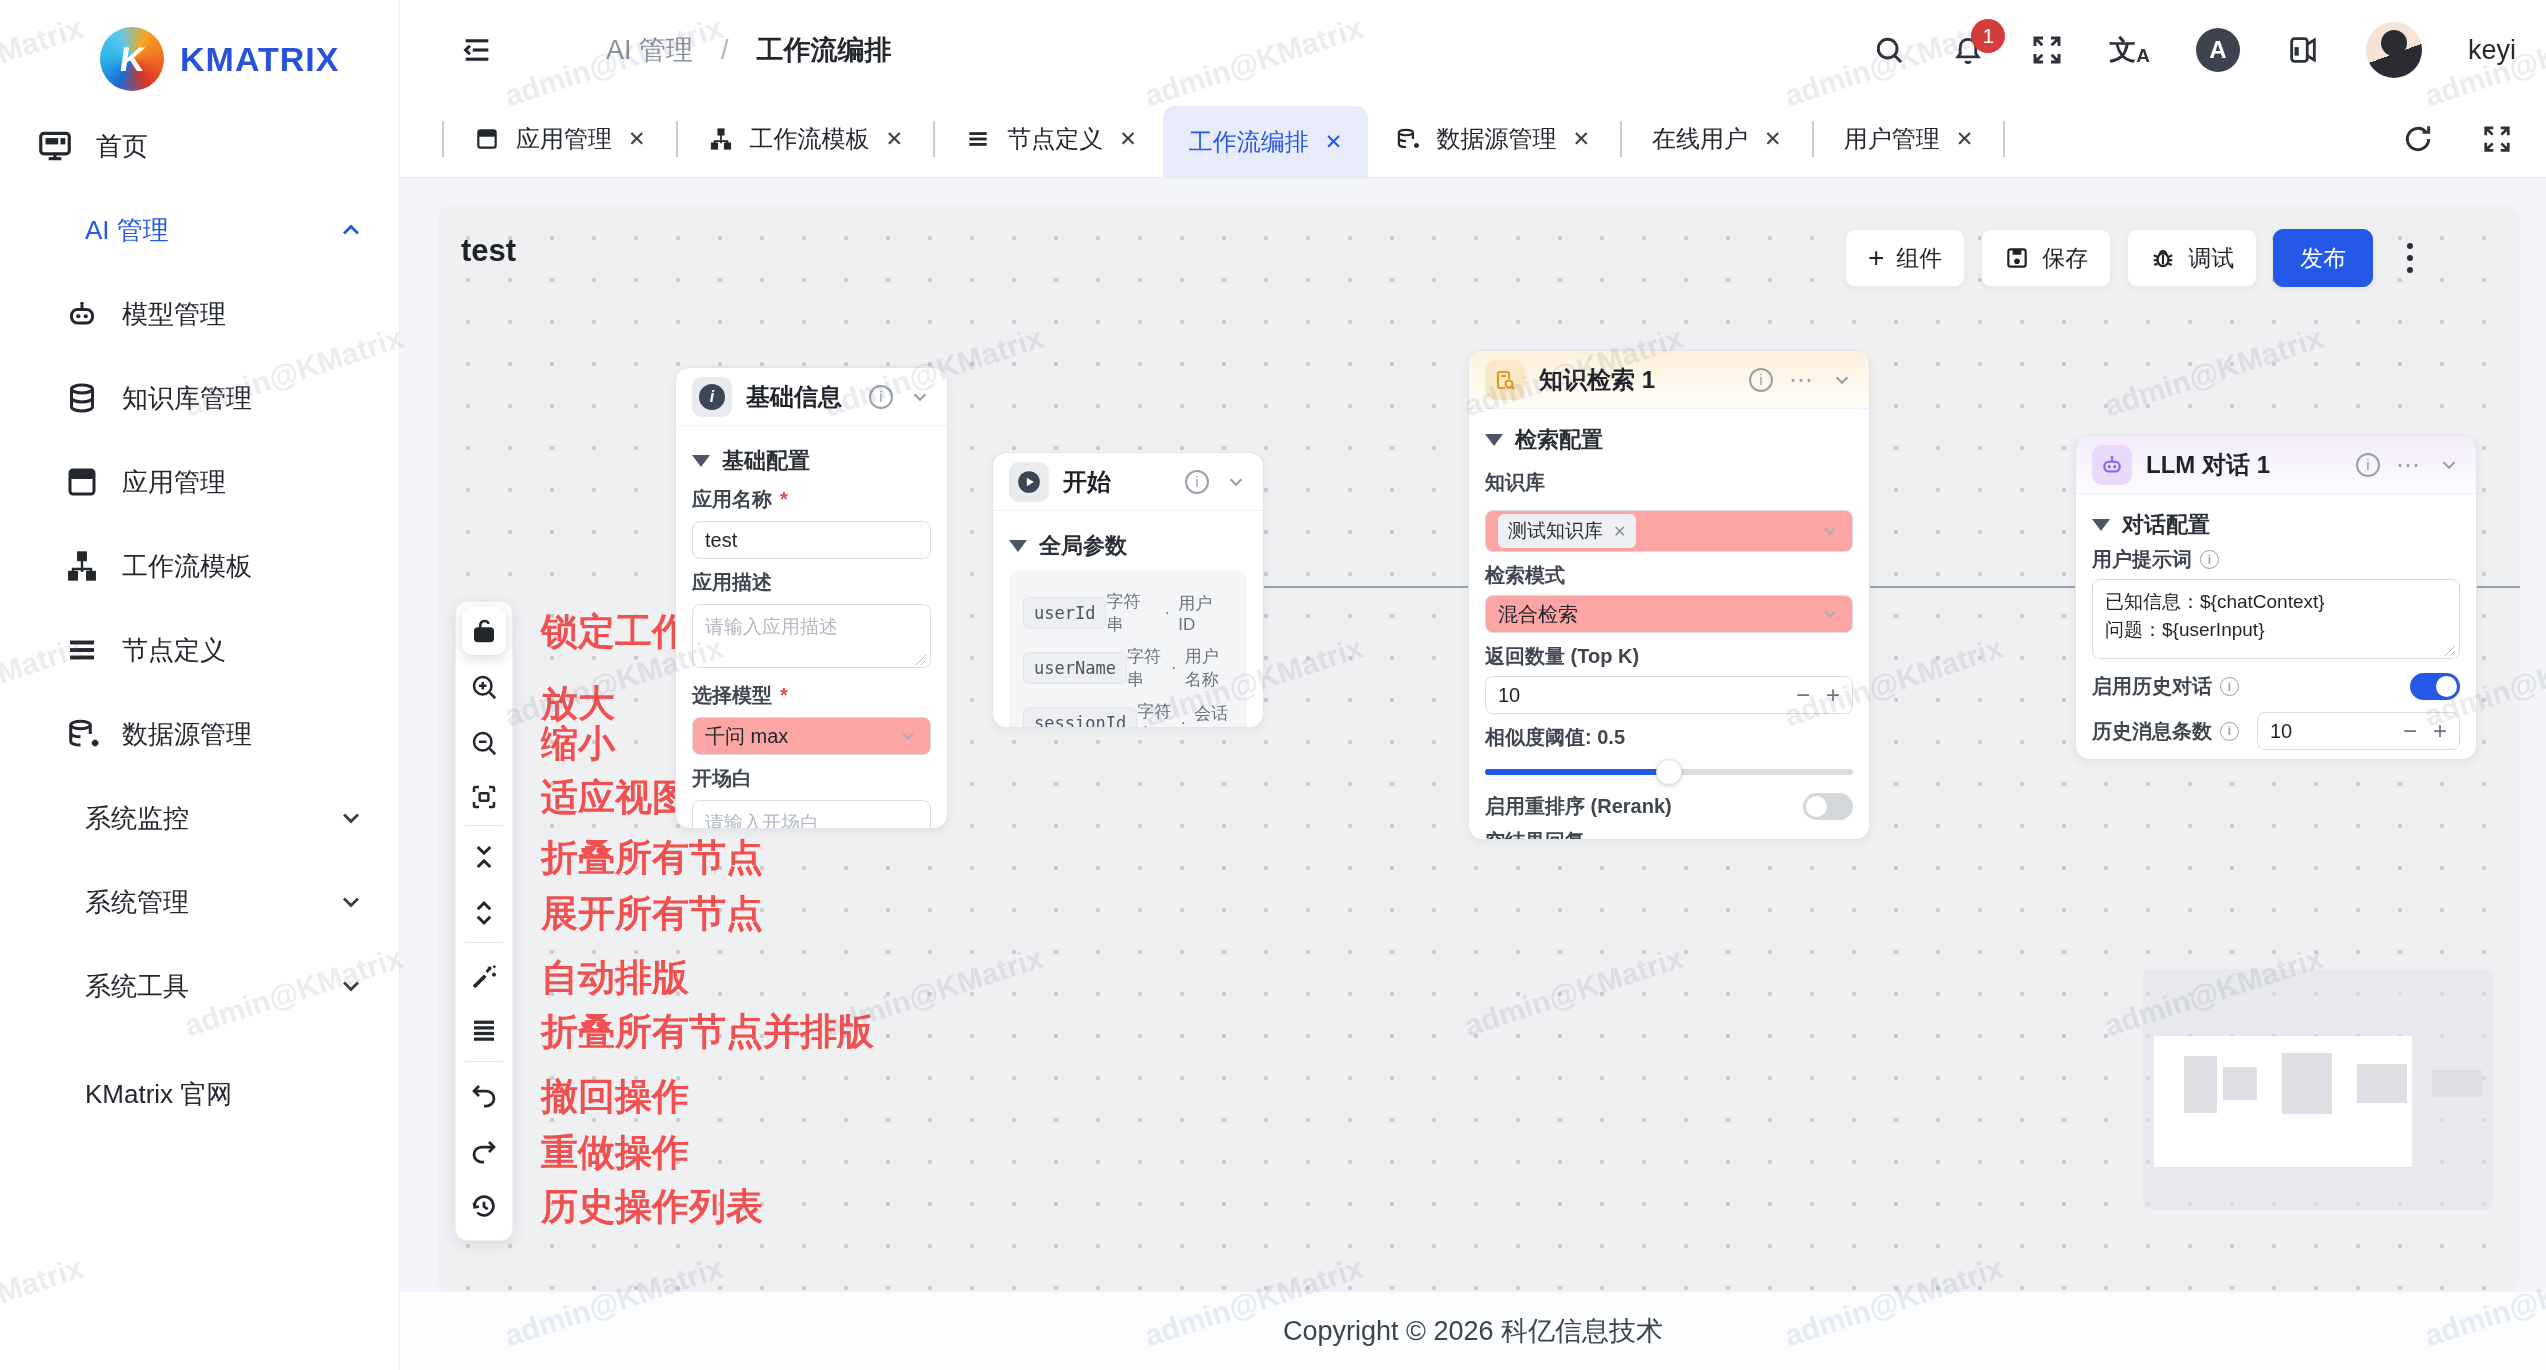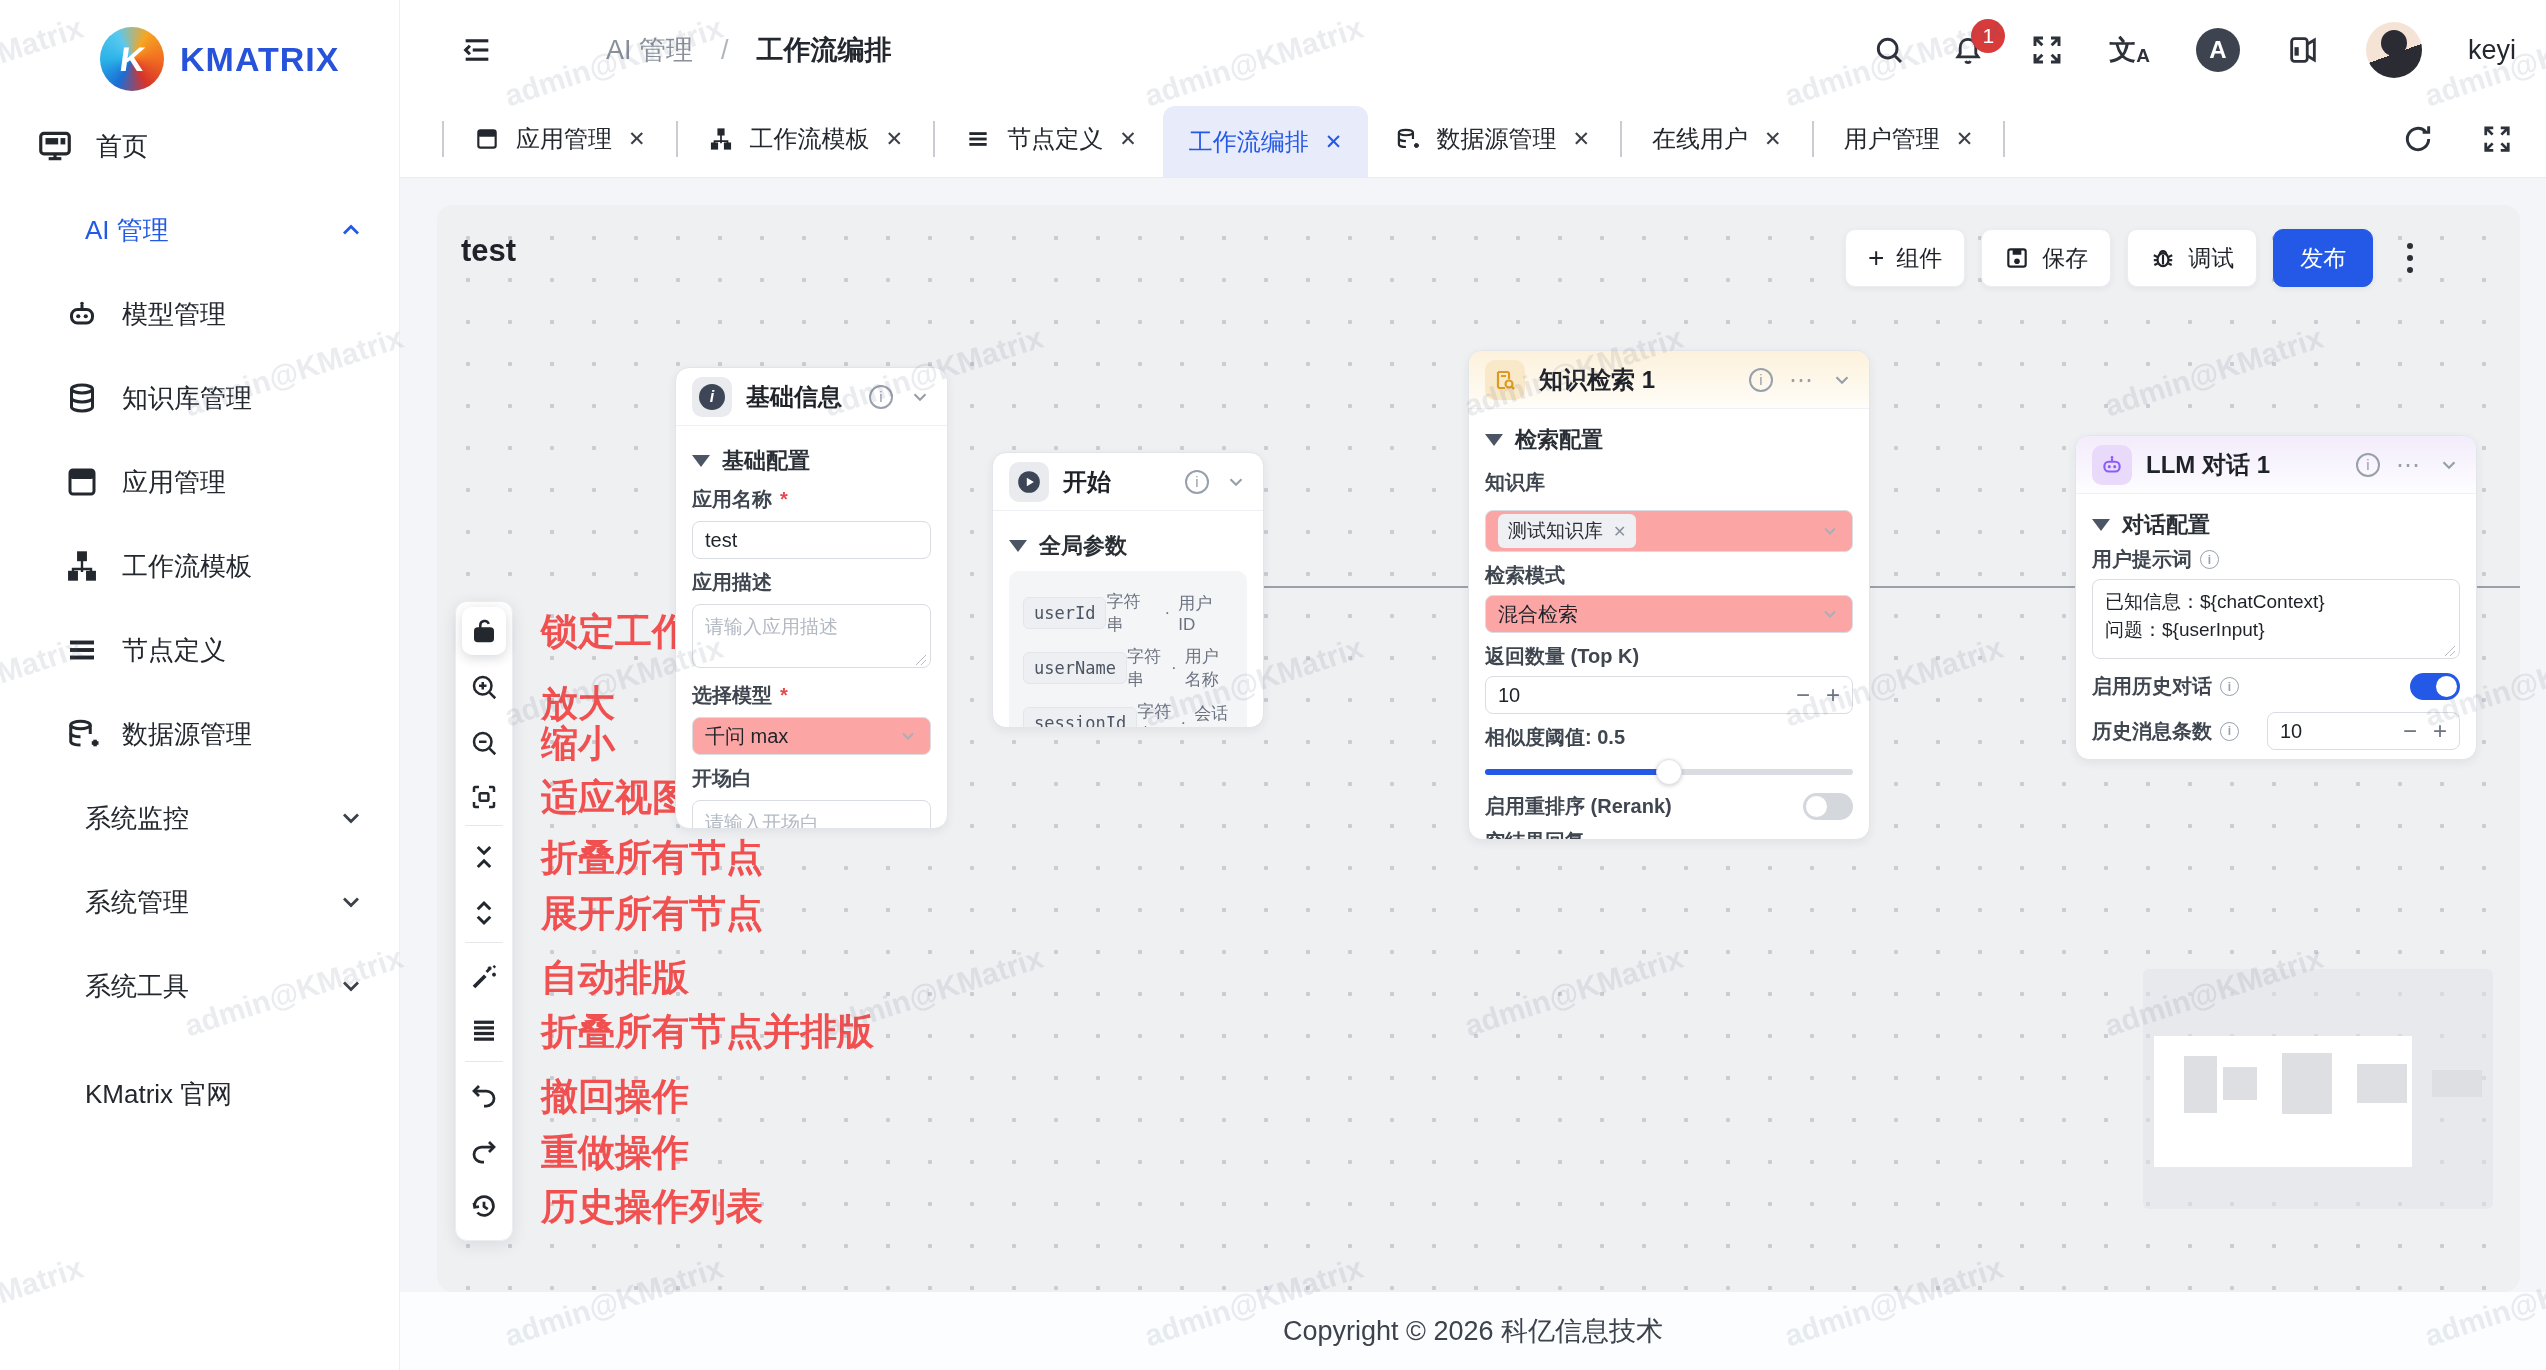--- a/index.html
+++ b/index.html
@@ -154,21 +154,21 @@
   .sl-track { position:absolute; left:0; right:0; top:12px; height:6px; border-radius:3px; background:#d9dce1; }
   .sl-fill { position:absolute; left:0; width:50%; top:12px; height:6px; border-radius:3px; background:#2458e6; }
   .sl-thumb { position:absolute; left:calc(50% - 13px); top:2px; width:26px; height:26px; border-radius:50%;
               background:#fff; border:1px solid #dfe2e7; box-shadow:0 1px 4px rgba(0,0,0,.18); }
   .togrow { display:flex; align-items:center; justify-content:space-between; margin:12px 0; }
   .toggle { width:50px; height:27px; border-radius:14px; background:#d4d7dc; position:relative; cursor:pointer; }
   .toggle::after { content:""; position:absolute; left:3px; top:3px; width:21px; height:21px;
                    border-radius:50%; background:#fff; }
   .toggle.on { background:#2458e6; }
   .toggle.on::after { left:auto; right:3px; }
-  .histrow { display:flex; align-items:center; gap:28px; margin:12px 0; }
+  .histrow { display:flex; align-items:center; gap:18px; margin:12px 0; }
   .histrow .flabel { margin:0; }
   .histrow .numf { flex:1; }
 
   
   .minimap { position:absolute; left:1706px; top:764px; width:350px; height:240px;
              background:rgba(226,228,233,.55); border-radius:6px; }
   .mm-view { position:absolute; left:11px; top:67px; width:258px; height:131px; background:#fff; }
   .mm-box { position:absolute; background:#dddfe2; }
 
   

